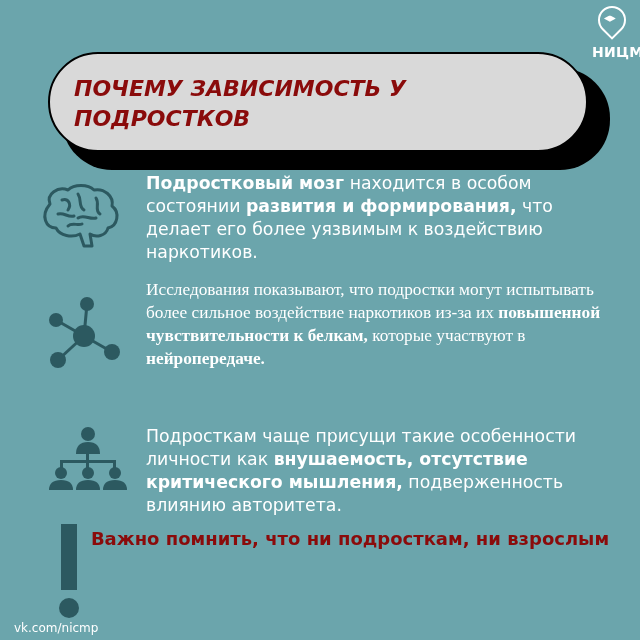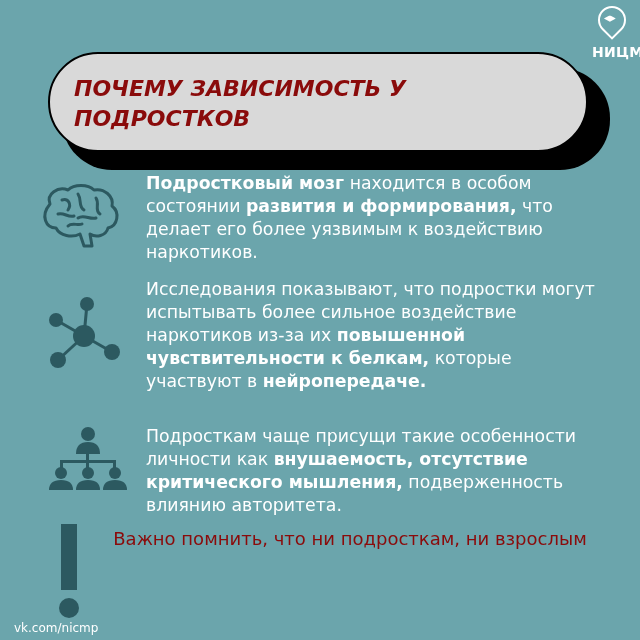--- a/index.html
+++ b/index.html
@@ -9,21 +9,21 @@
   .logo-cap{position:absolute;left:5px;top:6px;width:12px;height:8px;background:#fff;transform:rotate(45deg);clip-path:polygon(50% 0,100% 40%,50% 80%,0 40%);}
   .logo-text{font-size:14px;font-weight:bold;margin-top:10px;letter-spacing:0.3px;}
   .banner-shadow{position:absolute;left:62px;top:68px;width:548px;height:102px;background:#000;border-radius:50px;}
   .banner{position:absolute;left:48px;top:52px;width:540px;height:100px;background:#d9d9d9;border:2px solid #000;border-radius:50px;box-sizing:border-box;font-style:italic;}
   .banner-title{position:absolute;left:24px;top:20px;width:500px;color:#8a0b0b;font-weight:bold;font-size:22px;line-height:30px;text-transform:uppercase;}
   .row{position:absolute;left:0;width:640px;}
   .icon{position:absolute;left:38px;}
   .text{position:absolute;left:146px;width:460px;color:#fff;font-size:17.3px;line-height:23px;}
   .text b{font-weight:bold;}
   .warn-icon{position:absolute;left:58px;top:524px;width:24px;height:96px;}
-  .warn-text{position:absolute;left:90px;top:526px;width:520px;text-align:center;color:#8a0b0b;font-weight:normal;font-size:18px;line-height:25px;}
+  .warn-text{position:absolute;left:90px;top:526px;width:520px;text-align:center;color:#8a0b0b;font-weight:bold;font-size:18px;line-height:25px;}
   .footer{position:absolute;left:14px;top:621px;color:#fff;font-size:12px;font-family:"DejaVu Sans",sans-serif;}
 </style>
 </head>
 <body>
 
 <div class="logo">
   <div class="logo-pin">
       <div class="logo-cap"></div>
     </div>
   <div class="logo-text">НИЦМП</div>
@@ -55,21 +55,21 @@
       <line x1="44" y1="46" x2="72" y2="62"></line>
     </g>
     <g fill="#2c5960">
       <circle cx="44" cy="46" r="11"></circle>
       <circle cx="47" cy="14" r="7"></circle>
       <circle cx="16" cy="30" r="7"></circle>
       <circle cx="18" cy="70" r="8"></circle>
       <circle cx="72" cy="62" r="8"></circle>
     </g>
   </svg>
-  <div class="text" style="top:0px;">
+  <div class="text" style="top:0px;font-family:Liberation Serif, serif;">
     <span>Исследования показывают, что подростки могут испытывать более сильное воздействие наркотиков из-за их </span><b>повышенной чувствительности к белкам,</b><span> которые участвуют в </span><b>нейропередаче.</b>
   </div>
 </div>
 
 <div class="row" style="top:418px;">
   <svg class="icon" style="top:6px;left:46px;" width="84" height="68" viewBox="0 0 84 68" fill="#2c5960">
     <circle cx="42" cy="10" r="7"></circle>
     <path d="M30 30 Q30 18 42 18 Q54 18 54 30 Z"></path>
     <rect x="40" y="29" width="3" height="8"></rect>
     <rect x="14" y="36" width="56" height="3"></rect>

